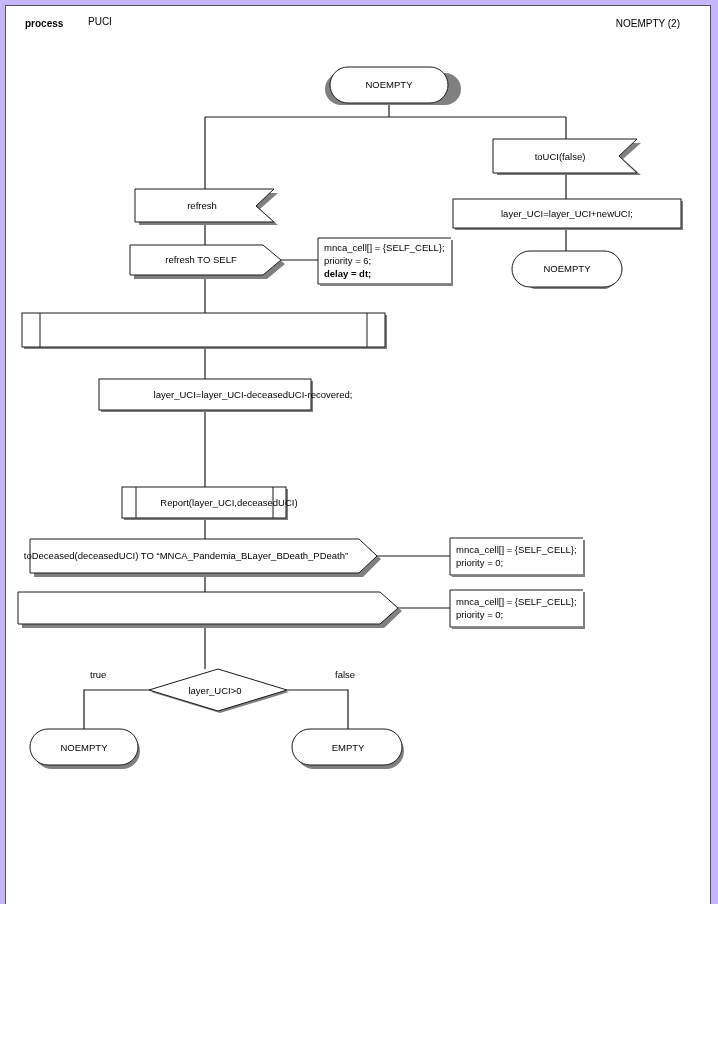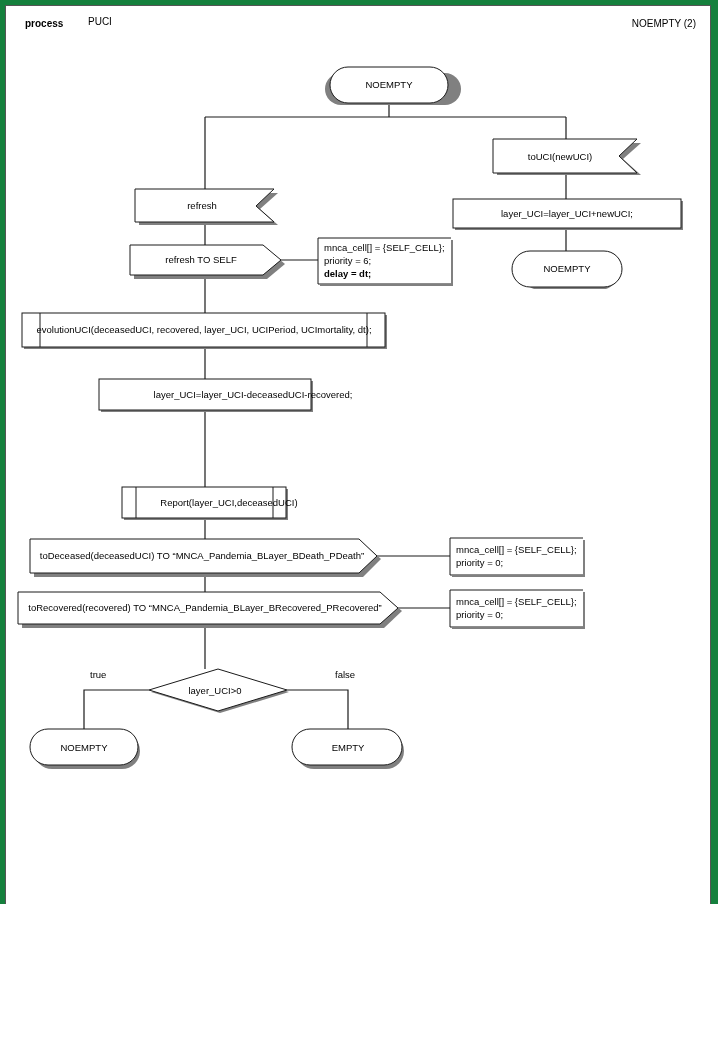--- a/index.html
+++ b/index.html
@@ -7,21 +7,21 @@
     padding: 0;
     background: #ffffff;
   }
   body {
     font-family: "Liberation Sans", sans-serif;
   }
   #page {
     position: relative;
     width: 718px;
     height: 904px;
-    background: #15803d;
+    background: #c4b5fd;
     overflow: hidden;
   }
   #page-border {
     position: absolute;
     left: 5px;
     top: 5px;
     width: 706px;
     height: 1036px;
     border: 1px solid #555555;
     box-sizing: border-box;
@@ -37,21 +37,21 @@
   #hdr-process {
     left: 25px;
     top: 18px;
     font-weight: bold;
   }
   #hdr-name {
     left: 88px;
     top: 16px;
   }
   #hdr-right {
-    right: 22px;
+    right: 38px;
     top: 18px;
   }
   svg.diagram {
     position: absolute;
     left: 0;
     top: 0;
     width: 718px;
     height: 1047px;
   }
   .shape-fill {
@@ -190,40 +190,38 @@
     <path class="shadow" d="M50,731 L120,731 A18,18 0 0 1 120,767 L50,767 A18,18 0 0 1 50,731 Z" transform="translate(2,2)"></path>
     <path class="shape-fill" d="M48,729 L120,729 A18,18 0 0 1 120,765 L48,765 A18,18 0 0 1 48,729 Z"></path>
 
     <path class="shadow" d="M312,731 L384,731 A18,18 0 0 1 384,767 L312,767 A18,18 0 0 1 312,731 Z" transform="translate(2,2)"></path>
     <path class="shape-fill" d="M310,729 L384,729 A18,18 0 0 1 384,765 L310,765 A18,18 0 0 1 310,729 Z"></path>
 
   </svg>
 
   <div class="lbl ctr" style="left:389px; top:78px;">NOEMPTY</div>
 
-  <div class="lbl ctr" style="left:560px; top:150px;">toUCI(newUCI)</div>
+  <div class="lbl ctr" style="left:560px; top:150px;">toUCI(false)</div>
   <div class="lbl ctr" style="left:567px; top:207px;">layer_UCI=layer_UCI+newUCI;</div>
   <div class="lbl ctr" style="left:567px; top:262px;">NOEMPTY</div>
 
   <div class="lbl ctr" style="left:202px; top:199px;">refresh</div>
   <div class="lbl ctr" style="left:201px; top:253px;">refresh TO SELF</div>
 
   <div class="cmt-txt" style="left:324px; top:241px;">mnca_cell[] = {SELF_CELL};</div>
   <div class="cmt-txt" style="left:324px; top:254px;">priority = 6;</div>
   <div class="cmt-txt" style="left:324px; top:267px;font-weight:bold;">delay = dt;</div>
 
-  <div class="lbl ctr" style="left:204px; top:323px;">evolutionUCI(deceasedUCI, recovered, layer_UCI, UCIPeriod, UCImortality, dt);</div>
   <div class="lbl ctr" style="left:205px; top:388px;margin-left:48px;">layer_UCI=layer_UCI-deceasedUCI-recovered;</div>
   <div class="lbl ctr" style="left:205px; top:496px;padding-left:48px;">Report(layer_UCI,deceasedUCI)</div>
 
-  <div class="lbl ctr" style="left:202px; top:549px;">toDeceased(deceasedUCI) TO “MNCA_Pandemia_BLayer_BDeath_PDeath”</div>
+  <div class="lbl ctr" style="left:186px; top:549px;">toDeceased(deceasedUCI) TO “MNCA_Pandemia_BLayer_BDeath_PDeath”</div>
   <div class="cmt-txt" style="left:456px; top:543px;">mnca_cell[] = {SELF_CELL};</div>
   <div class="cmt-txt" style="left:456px; top:556px;">priority = 0;</div>
 
-  <div class="lbl ctr" style="left:205px; top:601px;">toRecovered(recovered) TO “MNCA_Pandemia_BLayer_BRecovered_PRecovered”</div>
   <div class="cmt-txt" style="left:456px; top:595px;">mnca_cell[] = {SELF_CELL};</div>
   <div class="cmt-txt" style="left:456px; top:608px;">priority = 0;</div>
 
   <div class="lbl ctr" style="left:215px; top:684px;">layer_UCI&gt;0</div>
   <div class="branch-lbl" style="left:74px; top:669px;margin-left:16px;">true</div>
   <div class="branch-lbl" style="left:335px; top:669px;">false</div>
 
   <div class="lbl ctr" style="left:84px; top:741px;">NOEMPTY</div>
   <div class="lbl ctr" style="left:348px; top:741px;">EMPTY</div>
 

